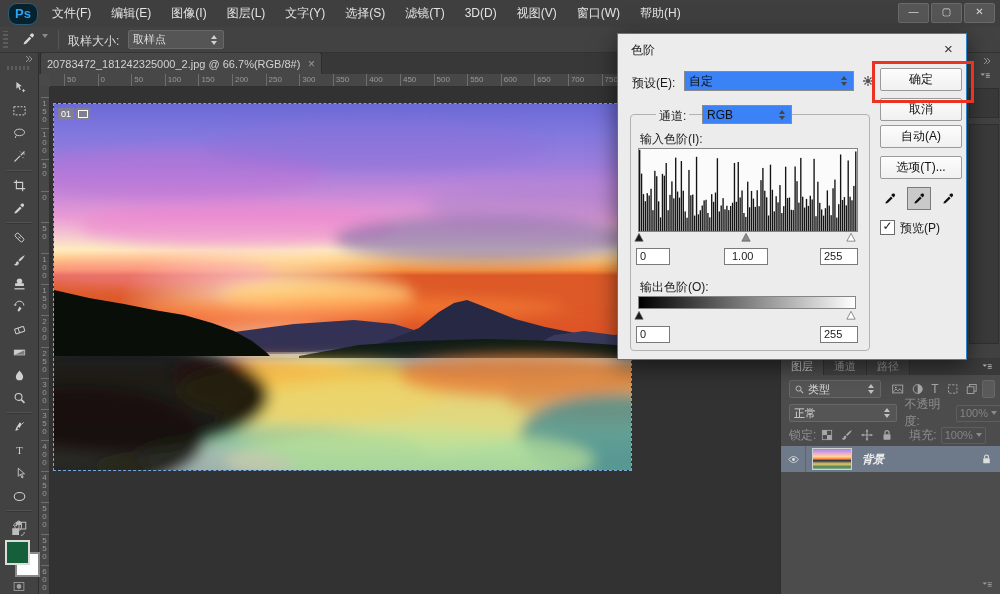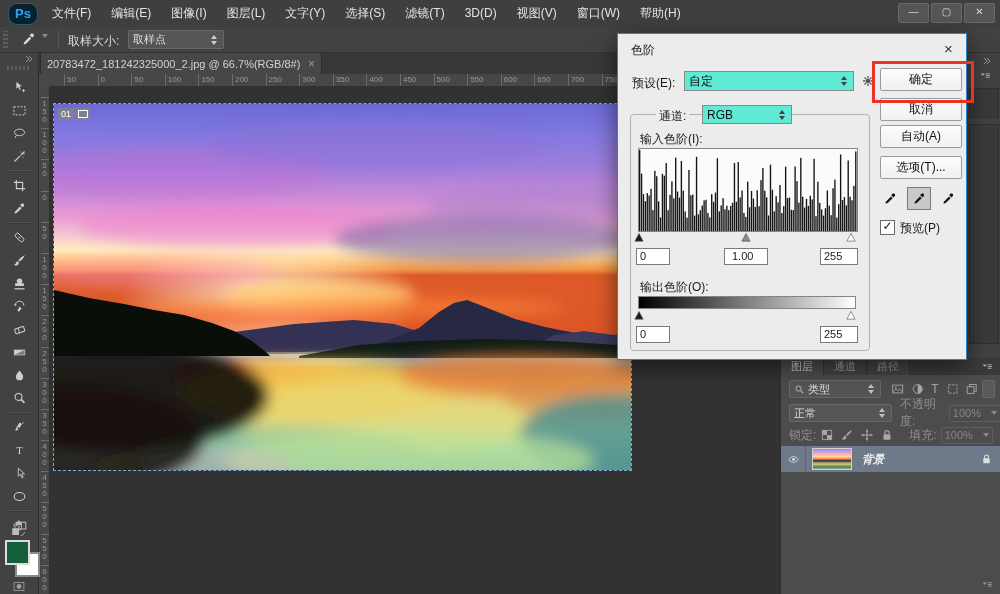--- a/index.html
+++ b/index.html
@@ -80,38 +80,38 @@
 
   
   #layers{position:absolute;left:0;top:306px;width:220px;height:236px;background:#4c4c4c;}
   #panel-tabs{position:absolute;left:0;top:0;width:220px;height:17px;background:#3a3a3a;display:flex;}
   .ptab{padding:0 10px;font-size:11px;line-height:17px;color:#9a9a9a;background:#424242;border-right:1px solid #333;}
   .ptab.active{background:#4c4c4c;color:#d2d2d2;}
   #panel-tabs .pmenu{margin-left:auto;margin-right:4px;margin-top:3px;width:20px;height:12px;color:#b0b0b0;}
   .lrow{position:absolute;left:0;width:220px;height:22px;display:flex;align-items:center;}
   .dim{color:#8f8f8f;font-size:12px;}
   .valbox{height:15px;border:1px solid #5e5e5e;border-radius:2px;display:flex;align-items:center;
-    padding:0 3px;gap:10px;color:#858585;font-size:11px;}
+    padding:0 3px;gap:3px;color:#858585;font-size:11px;}
   .caret{width:0;height:0;border-left:3.5px solid transparent;border-right:3.5px solid transparent;border-top:4px solid #8a8a8a;}
   .p-ico{width:14px;height:14px;color:#a8a8a8;margin:0 3px;}
   #layer-row{position:absolute;left:0;top:88px;width:220px;height:26px;background:#6e7a8a;display:flex;align-items:center;}
   #layer-row .eyecell{width:24px;height:26px;border-right:1px solid #5a6473;display:flex;align-items:center;justify-content:center;}
   #layer-row .eyecell svg{width:15px;height:11px;color:#e2e2e2;}
   #layer-thumb{width:38px;height:20px;margin-left:6px;border:1px solid #d0d0d0;
     background:linear-gradient(180deg,#9a8ae4 0%,#e8a8d8 22%,#ffd890 38%,#ff8040 50%,#2a3448 58%,#e8c860 75%,#4a7a68 90%,#88b890 100%);}
   #layer-name{margin-left:10px;color:#f0f0f0;font-size:11px;font-style:italic;font-weight:bold;}
   #layer-lock{margin-left:auto;margin-right:8px;width:13px;height:14px;color:#dedede;}
   #bottom-pmenu{position:absolute;right:4px;bottom:3px;width:20px;height:12px;color:#9a9a9a;}
 
   
   #dialog{left:617px;top:33px;width:348px;height:325px;background:#ececec;border:1px solid #2e82c8;
     box-shadow:0 6px 22px rgba(0,0,0,.55);z-index:50;font-size:12px;color:#1a1a1a;}
   #dialog .title{left:13px;top:8px;font-size:12px;}
   #dialog .close{left:326px;top:6px;font-size:15px;color:#333;}
-  .lite-select{background:#5eead4;border:1px solid #8a8a8a;display:flex;align-items:center;
+  .lite-select{background:#3b82f6;border:1px solid #8a8a8a;display:flex;align-items:center;
     justify-content:space-between;padding:0 4px;box-sizing:border-box;color:#111;}
   .win-push{background:linear-gradient(#fdfdfd,#f0f0f0);border:1px solid #9a9a9a;border-radius:2px;
     font-size:12px;color:#111;text-align:center;}
   #grpbox{left:12px;top:80px;width:238px;height:235px;border:1px solid #b2b2b2;border-radius:4px;}
   #hist-box{left:20px;top:114px;width:218px;height:82px;background:#fbfbfb;border:1px solid #858585;}
   .slider{position:absolute;width:12px;height:11px;}
   #grad-out{left:20px;top:262px;width:218px;height:13px;border:1px solid #858585;
     background:linear-gradient(90deg,#000,#fff);box-sizing:border-box;}
   .numbox{position:absolute;height:17px;background:#fff;border:1px solid #7a7a7a;font-size:11px;
     padding:1px 3px 0 3px;box-sizing:border-box;}

